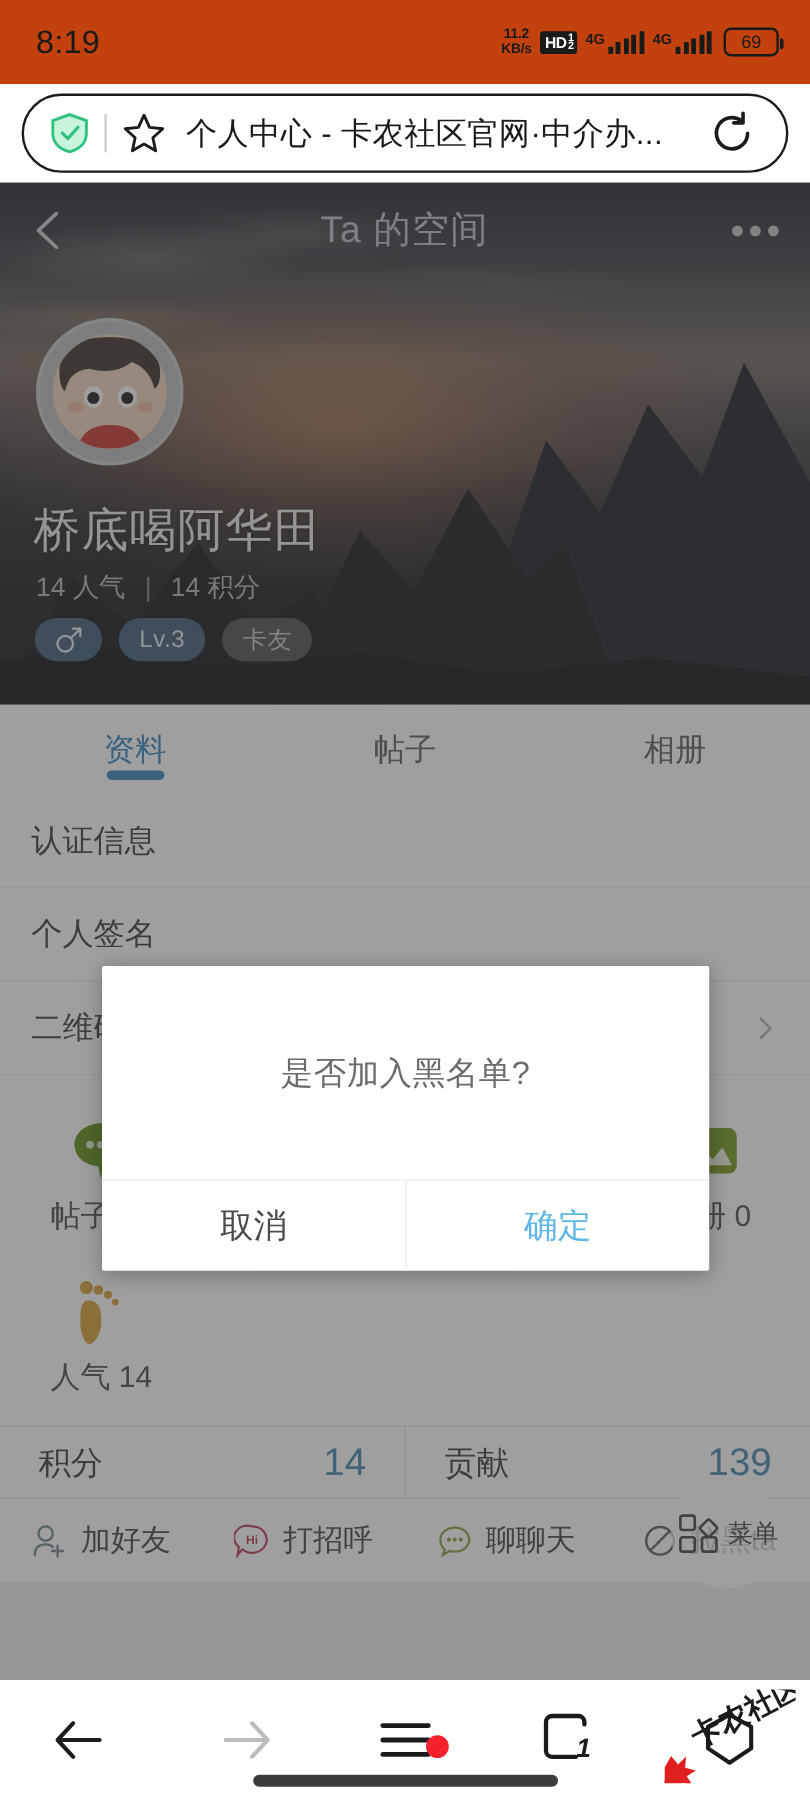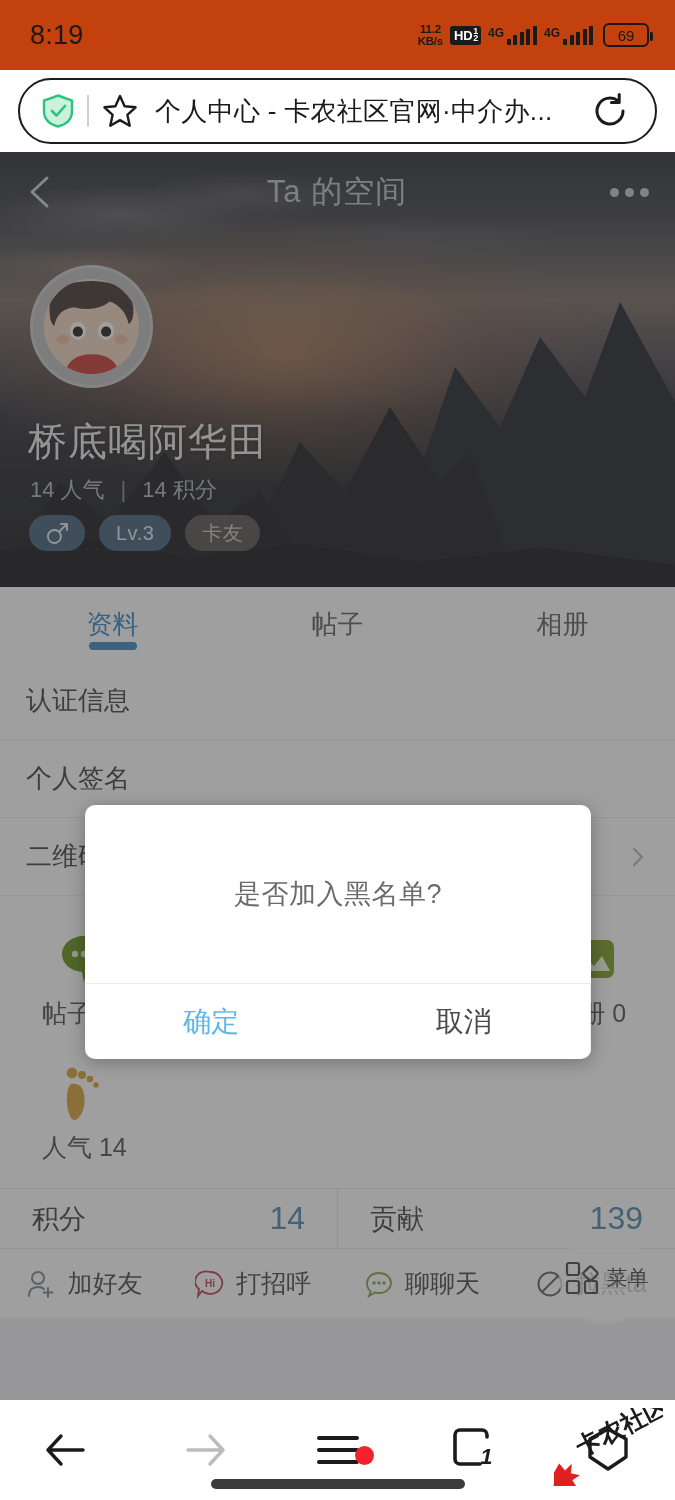--- a/index.html
+++ b/index.html
@@ -167,21 +167,21 @@
     align-items:center; justify-content:center; gap:5px; z-index:6;
   }
   .fab .lbl { font-size:21px; color:#3c3c3c; }
 
   
   .scrim { position:absolute; inset:0; background:rgba(70,70,70,.52); z-index:20; }
 
   
   .dialog {
     position:absolute; left:85px; top:653px; width:506px; z-index:30;
-    background:#fff; border-radius:10px; overflow:hidden;
+    background:#fff; border-radius:2px; overflow:hidden;
     box-shadow:0 3px 18px rgba(0,0,0,.28);
   }
   .dlg-body { height:178px; display:flex; align-items:center; justify-content:center; padding:0 30px; }
   .dlg-msg { font-size:27px; color:#6b6b6b; text-align:center; letter-spacing:.5px; }
   .dlg-actions { display:flex; height:76px; border-top:1px solid #ebebeb; }
   .dlg-btn {
     flex:1; display:flex; align-items:center; justify-content:center; font-size:28px;
   }
   .dlg-btn.cancel { color:#4b4b4b; border-right:1px solid #ebebeb; }
   .dlg-btn.ok { color:#5fb7e8; }
@@ -466,22 +466,22 @@
     </svg>
     <div class="lbl">菜单</div>
   </div>
 
   <div class="scrim"></div>
   <div class="dialog">
     <div class="dlg-body">
       <div class="dlg-msg">是否加入黑名单?</div>
     </div>
     <div class="dlg-actions">
+      <div class="dlg-btn cancel">取消</div>
       <div class="dlg-btn ok">确定</div>
-      <div class="dlg-btn cancel">取消</div>
     </div>
   </div>
 </div>
 
 <div class="btmnav">
   <div class="bn">
     <svg width="54" height="54" viewBox="0 0 54 54">
       <path d="M20 13 L7 27 L20 41 M7 27 H42" fill="none" stroke="#1b1b1b" stroke-width="3.4" stroke-linecap="round" stroke-linejoin="round"></path>
     </svg>
   </div>

